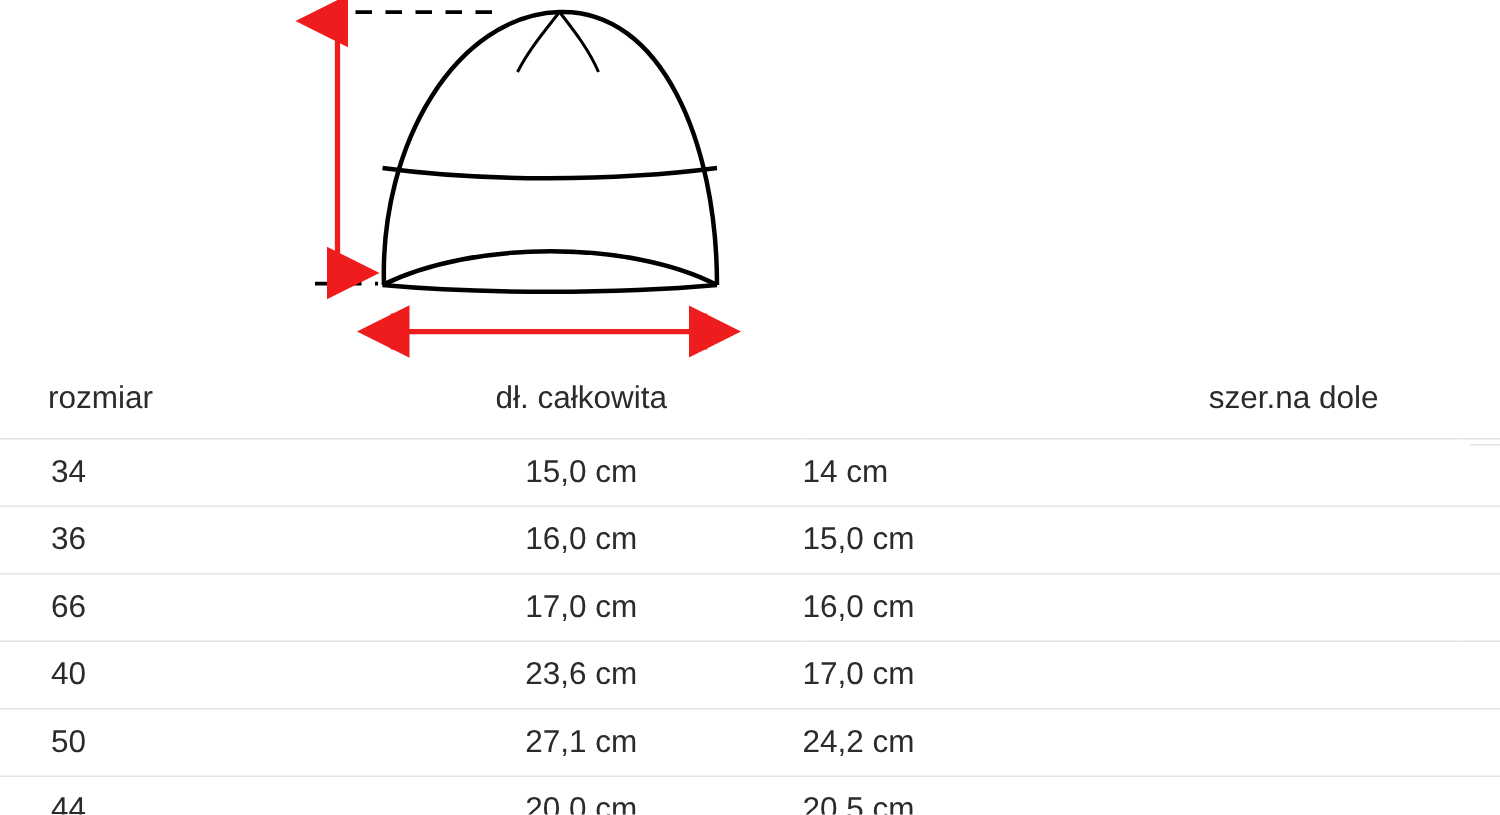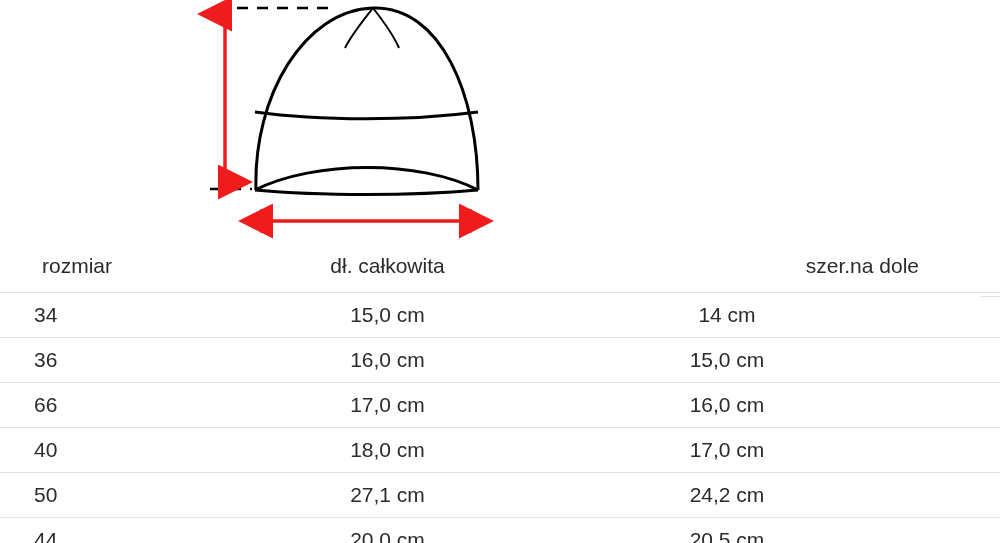--- a/index.html
+++ b/index.html
@@ -45,35 +45,35 @@
   .size-table col.c4 { width: 25px; }
 
   .size-table th {
     font-weight: normal;
     font-size: 21px;
     color: #2b2b2b;
     padding: 6px 0 14px 0;
     text-align: left;
     border: none;
   }
-  .size-table th.h-size { padding-left: 42px; }
+  .size-table th.h-size { padding-left: 32px; }
   .size-table th.h-len  { text-align: center; padding-right: 10px; }
   .size-table th.h-wid  { text-align: right; padding-right: 56px; }
 
   .size-table td {
     font-size: 21px;
     color: #2b2b2b;
     padding: 10px 0 10px 0;
     border-top: 1px solid #e2e2e2;
     height: 19px;
     margin-top: 21px;
   }
   .size-table tr td.col-size { padding-left: 34px; text-align: left; }
   .size-table tr td.col-len  { text-align: center; padding-right: 10px; }
-  .size-table tr td.col-wid  { text-align: center; padding-right: 56px; }
+  .size-table tr td.col-wid  { padding-right: 56px; }
   .size-table tr td.col-pad  { }
 
   .size-table tbody tr:first-child td { border-top: 1px solid #e2e2e2; }
 
   
   .edge-mark {
     position: absolute;
     right: 0;
     width: 20px;
     height: 1px;
@@ -161,21 +161,21 @@
         <td class="col-pad"></td>
       </tr>
       <tr>
         <td class="col-size">66</td>
         <td class="col-len">17,0 cm</td>
         <td class="col-wid">16,0 cm</td>
         <td class="col-pad"></td>
       </tr>
       <tr>
         <td class="col-size">40</td>
-        <td class="col-len">18,0 cm</td>
+        <td class="col-len">23,6 cm</td>
         <td class="col-wid">17,0 cm</td>
         <td class="col-pad"></td>
       </tr>
       <tr>
         <td class="col-size">50</td>
         <td class="col-len">27,1 cm</td>
         <td class="col-wid">24,2 cm</td>
         <td class="col-pad"></td>
       </tr>
       <tr>

